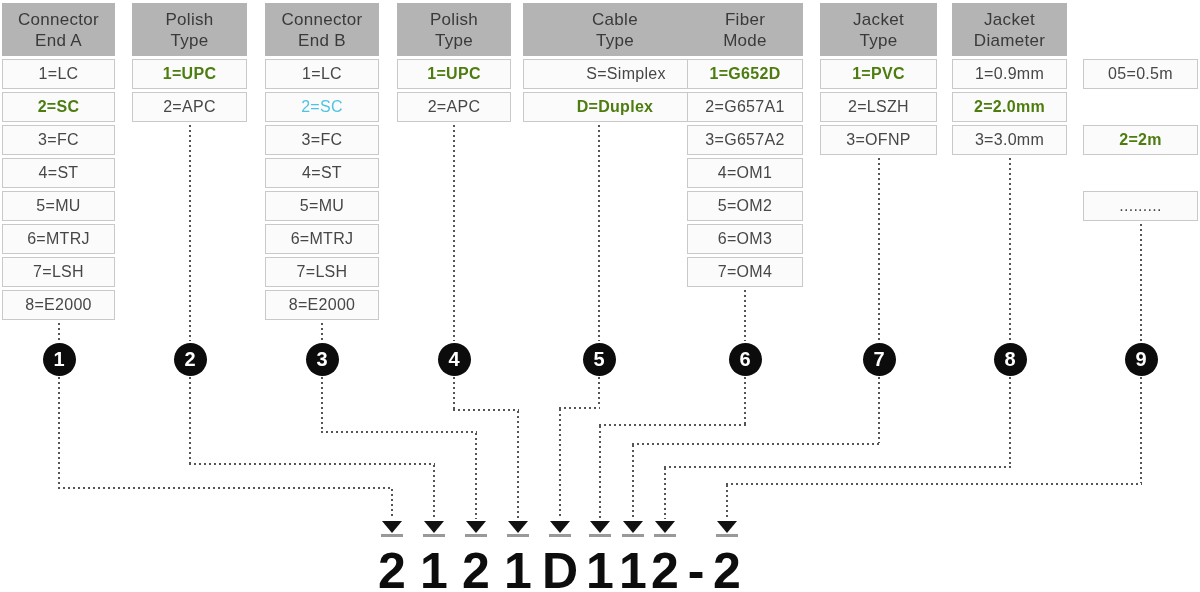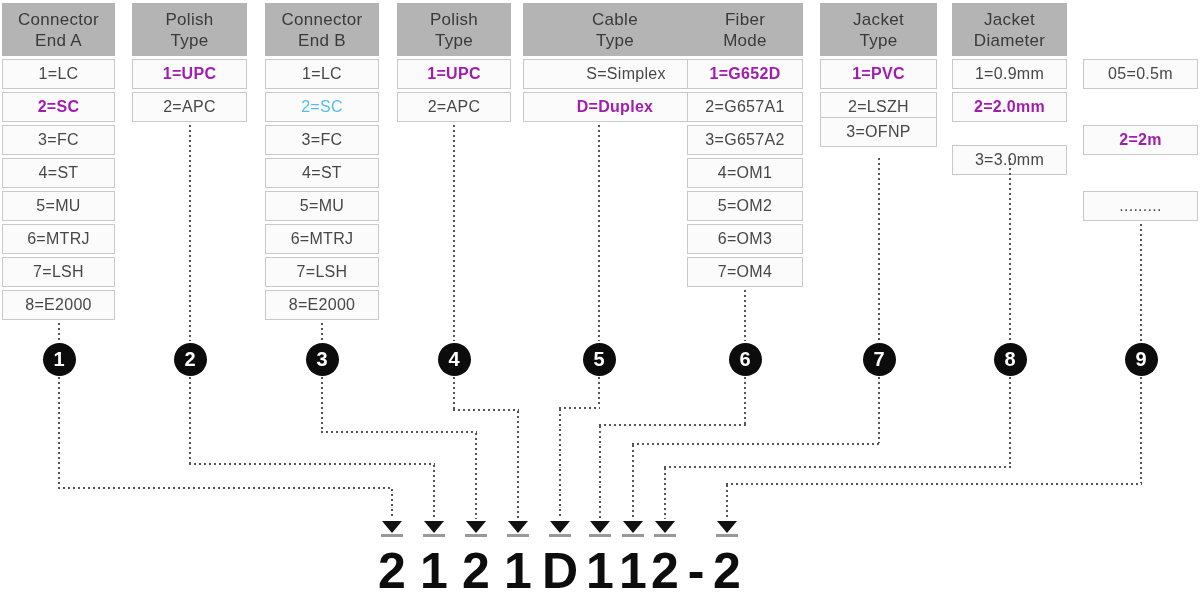--- a/index.html
+++ b/index.html
@@ -11,21 +11,21 @@
   .hdr{
     position:absolute;left:0;right:0;top:0;height:53px;background:#b4b4b4;
     display:flex;flex-direction:column;align-items:center;justify-content:center;
     color:#3a3a3a;font-size:17px;line-height:21px;letter-spacing:.3px;text-align:center;
   }
   .cell{
     position:absolute;left:0;right:0;height:28px;background:#fbfbfb;border:1px solid #c9c9c9;
     display:flex;align-items:center;justify-content:center;
     color:#474747;font-size:16px;letter-spacing:.3px;white-space:nowrap;
   }
-  .cell.hl{color:#a21caf;font-weight:bold;}
+  .cell.hl{color:#4d7c0f;font-weight:bold;}
   .cell.hl-light{color:#4fc3e3;font-weight:normal;}
   .marker{
     position:absolute;width:33px;height:33px;border-radius:50%;background:#0c0c0c;
     display:flex;align-items:center;justify-content:center;
     color:#fff;font-size:20px;font-weight:bold;
   }
   .vdot{position:absolute;width:2px;
     background-image:repeating-linear-gradient(to bottom,#555 0,#555 2px,transparent 2px,transparent 5px);}
   .hdot{position:absolute;height:2px;
     background-image:repeating-linear-gradient(to right,#555 0,#555 2px,transparent 2px,transparent 5px);}
@@ -154,38 +154,38 @@
     <div class="arrow-tri" style="left: 590px; top: 521px;"></div>
     <div class="arrow-bar" style="left: 589px; top: 534px;"></div>
     <div class="code-char" style="left: 600px; top: 546px;">1</div>
     <div class="col" style="left: 820px; top: 3px; width: 117px; height: 155px;">
       <div class="hdr">
         <div>Jacket</div>
         <div>Type</div>
       </div>
       <div class="cell hl" style="top: 56px; text-align: center;">1=PVC</div>
       <div class="cell" style="top: 89px;">2=LSZH</div>
-      <div class="cell" style="top: 114px;">3=OFNP</div>
+      <div class="cell" style="top: 122px;">3=OFNP</div>
     </div>
     <div class="vdot" style="left: 878px; top: 158px; height: 183px;"></div>
     <div class="marker" style="left: 862.5px; top: 343px;">7</div>
     <div class="vdot" style="left: 878px; top: 377px; height: 66px;"></div>
     <div class="hdot" style="left: 632px; top: 443px; width: 248px;"></div>
     <div class="vdot" style="left: 632px; top: 445px; height: 74px;"></div>
     <div class="arrow-tri" style="left: 623px; top: 521px;"></div>
     <div class="arrow-bar" style="left: 622px; top: 534px;"></div>
     <div class="code-char" style="left: 633px; top: 546px;">1</div>
     <div class="col" style="left: 952px; top: 3px; width: 115px; height: 155px;">
       <div class="hdr">
         <div>Jacket</div>
         <div>Diameter</div>
       </div>
       <div class="cell" style="top: 56px;">1=0.9mm</div>
       <div class="cell hl" style="top: 89px;">2=2.0mm</div>
-      <div class="cell" style="top: 122px; margin-top: 20px;">3=3.0mm</div>
+      <div class="cell" style="top: 122px;">3=3.0mm</div>
     </div>
     <div class="vdot" style="left: 1009px; top: 158px; height: 183px;"></div>
     <div class="marker" style="left: 993.5px; top: 343px;">8</div>
     <div class="vdot" style="left: 1009px; top: 377px; height: 89px;"></div>
     <div class="hdot" style="left: 664px; top: 466px; width: 347px;"></div>
     <div class="vdot" style="left: 664px; top: 468px; height: 51px;"></div>
     <div class="arrow-tri" style="left: 655px; top: 521px;"></div>
     <div class="arrow-bar" style="left: 654px; top: 534px;"></div>
     <div class="code-char" style="left: 665px; top: 546px;">2</div>
     <div class="col" style="left: 1083px; top: 3px; width: 115px; height: 221px;">

